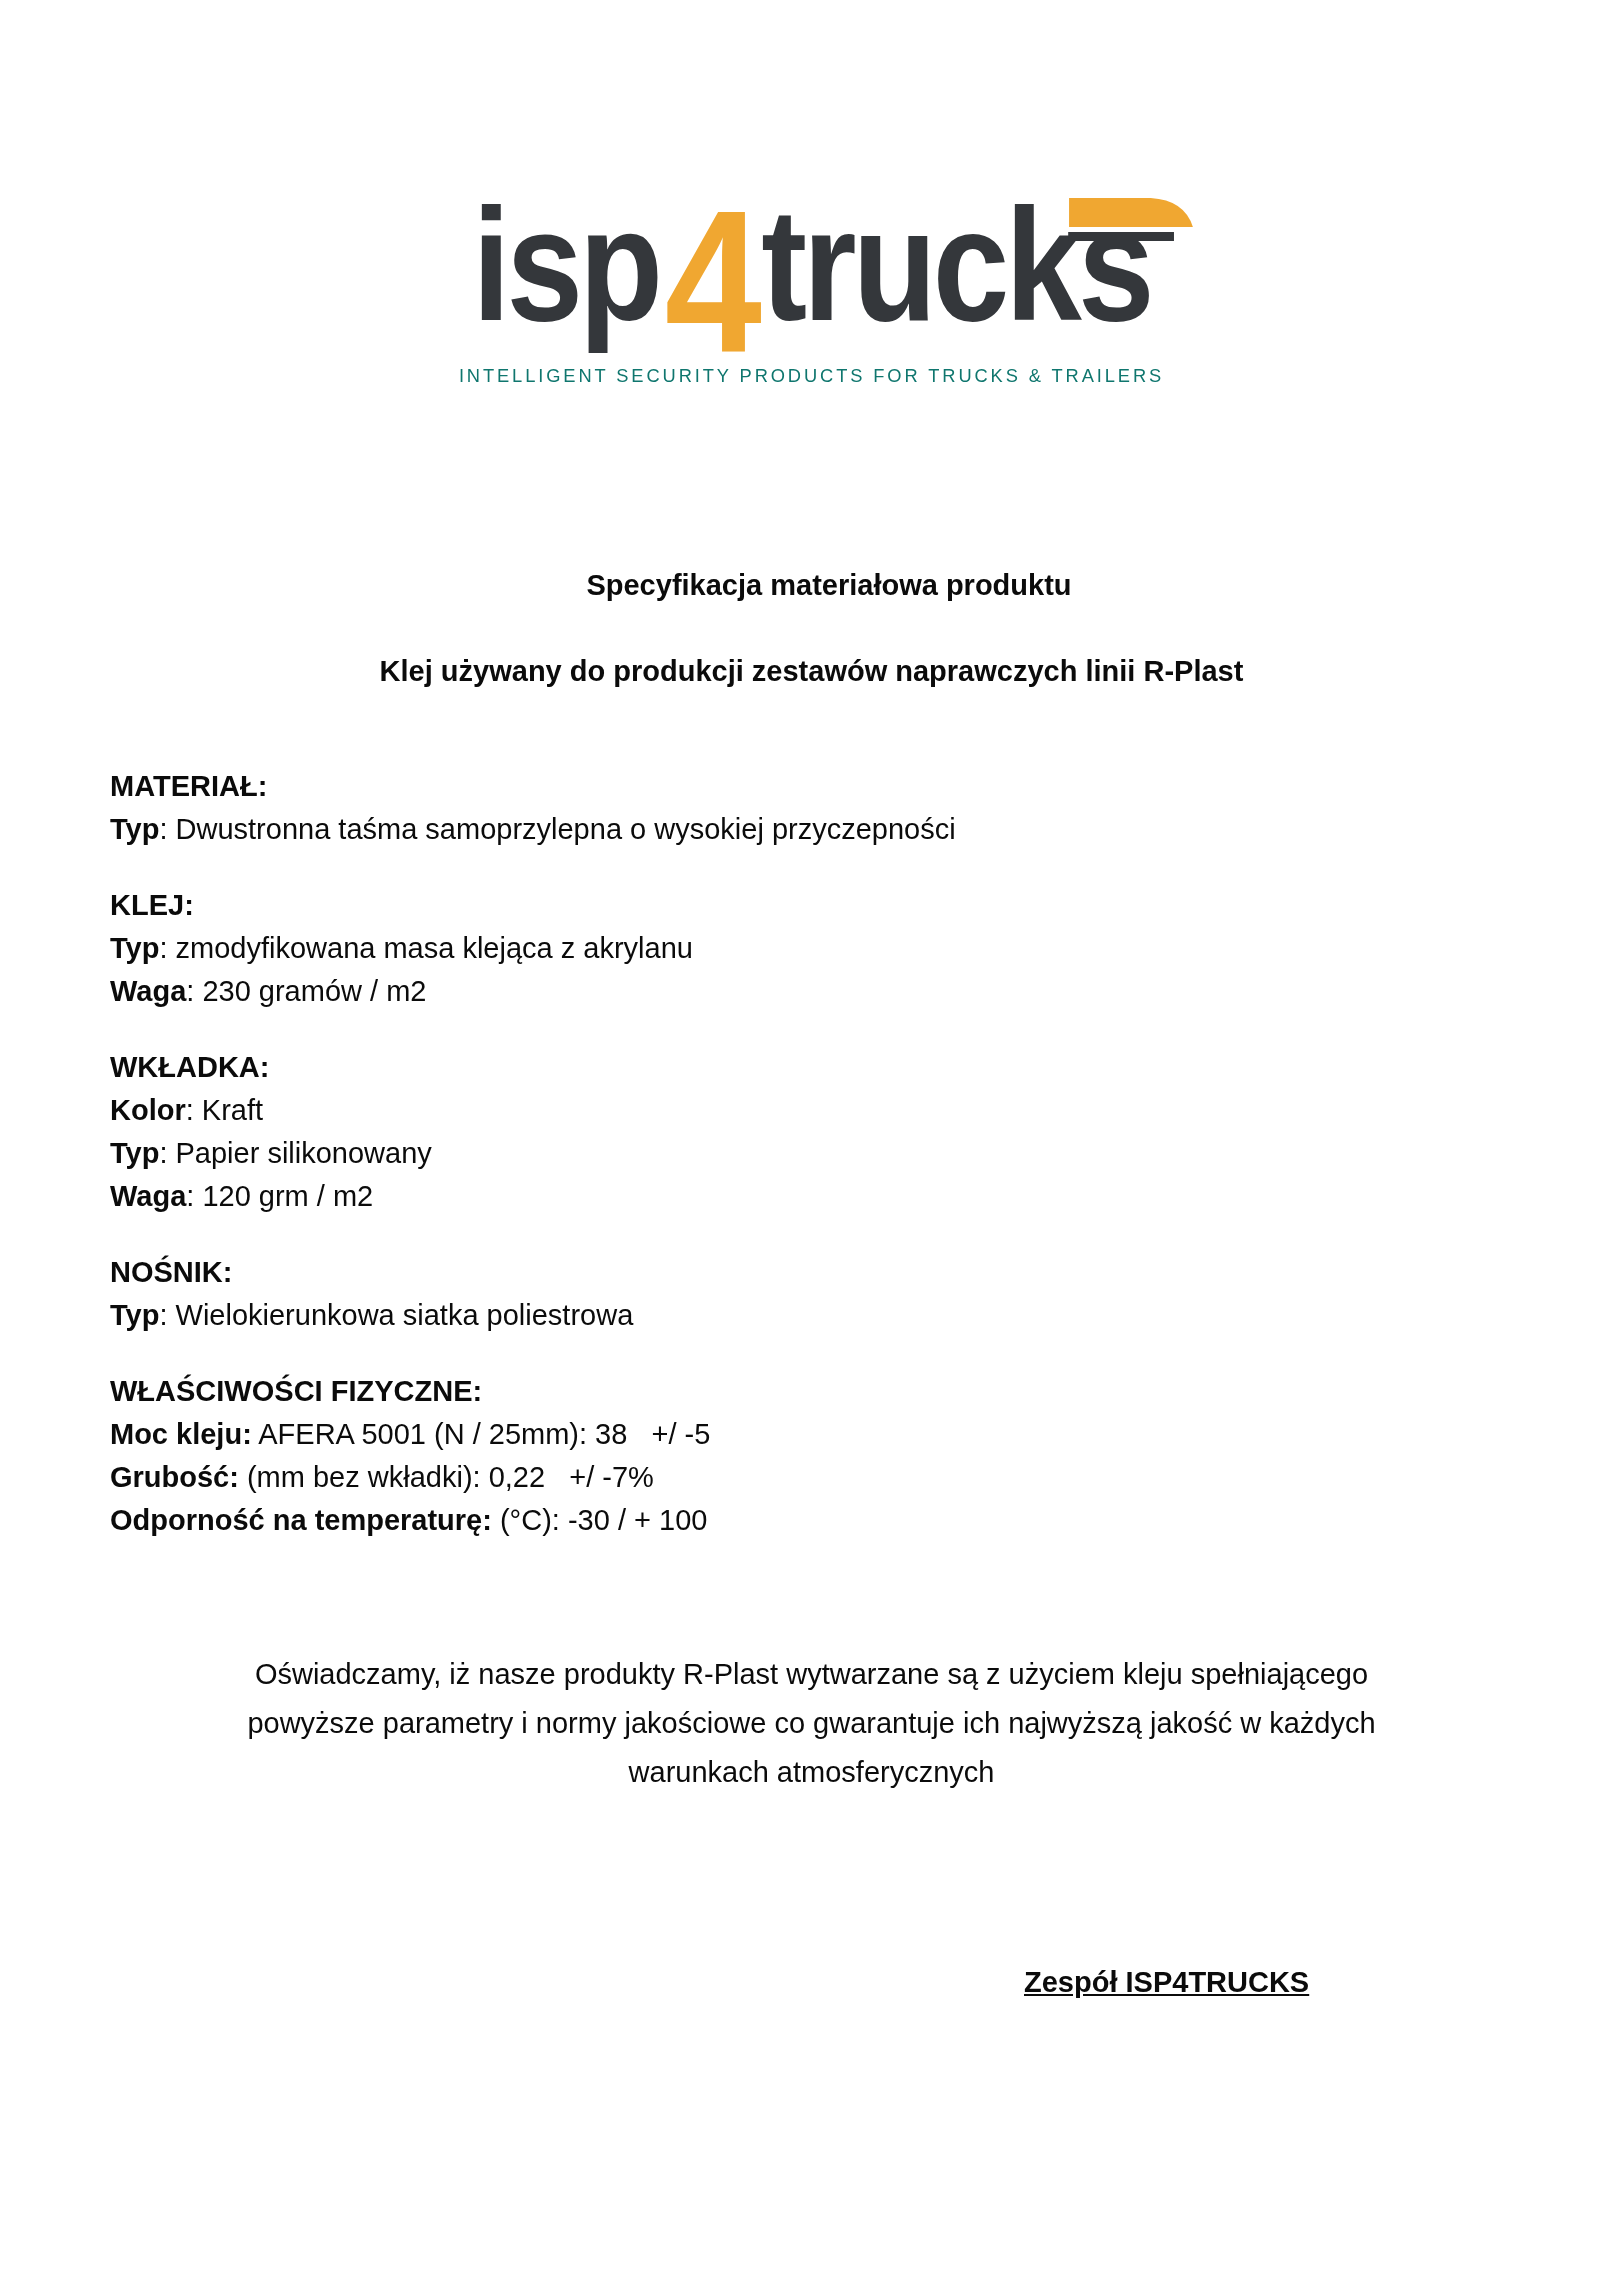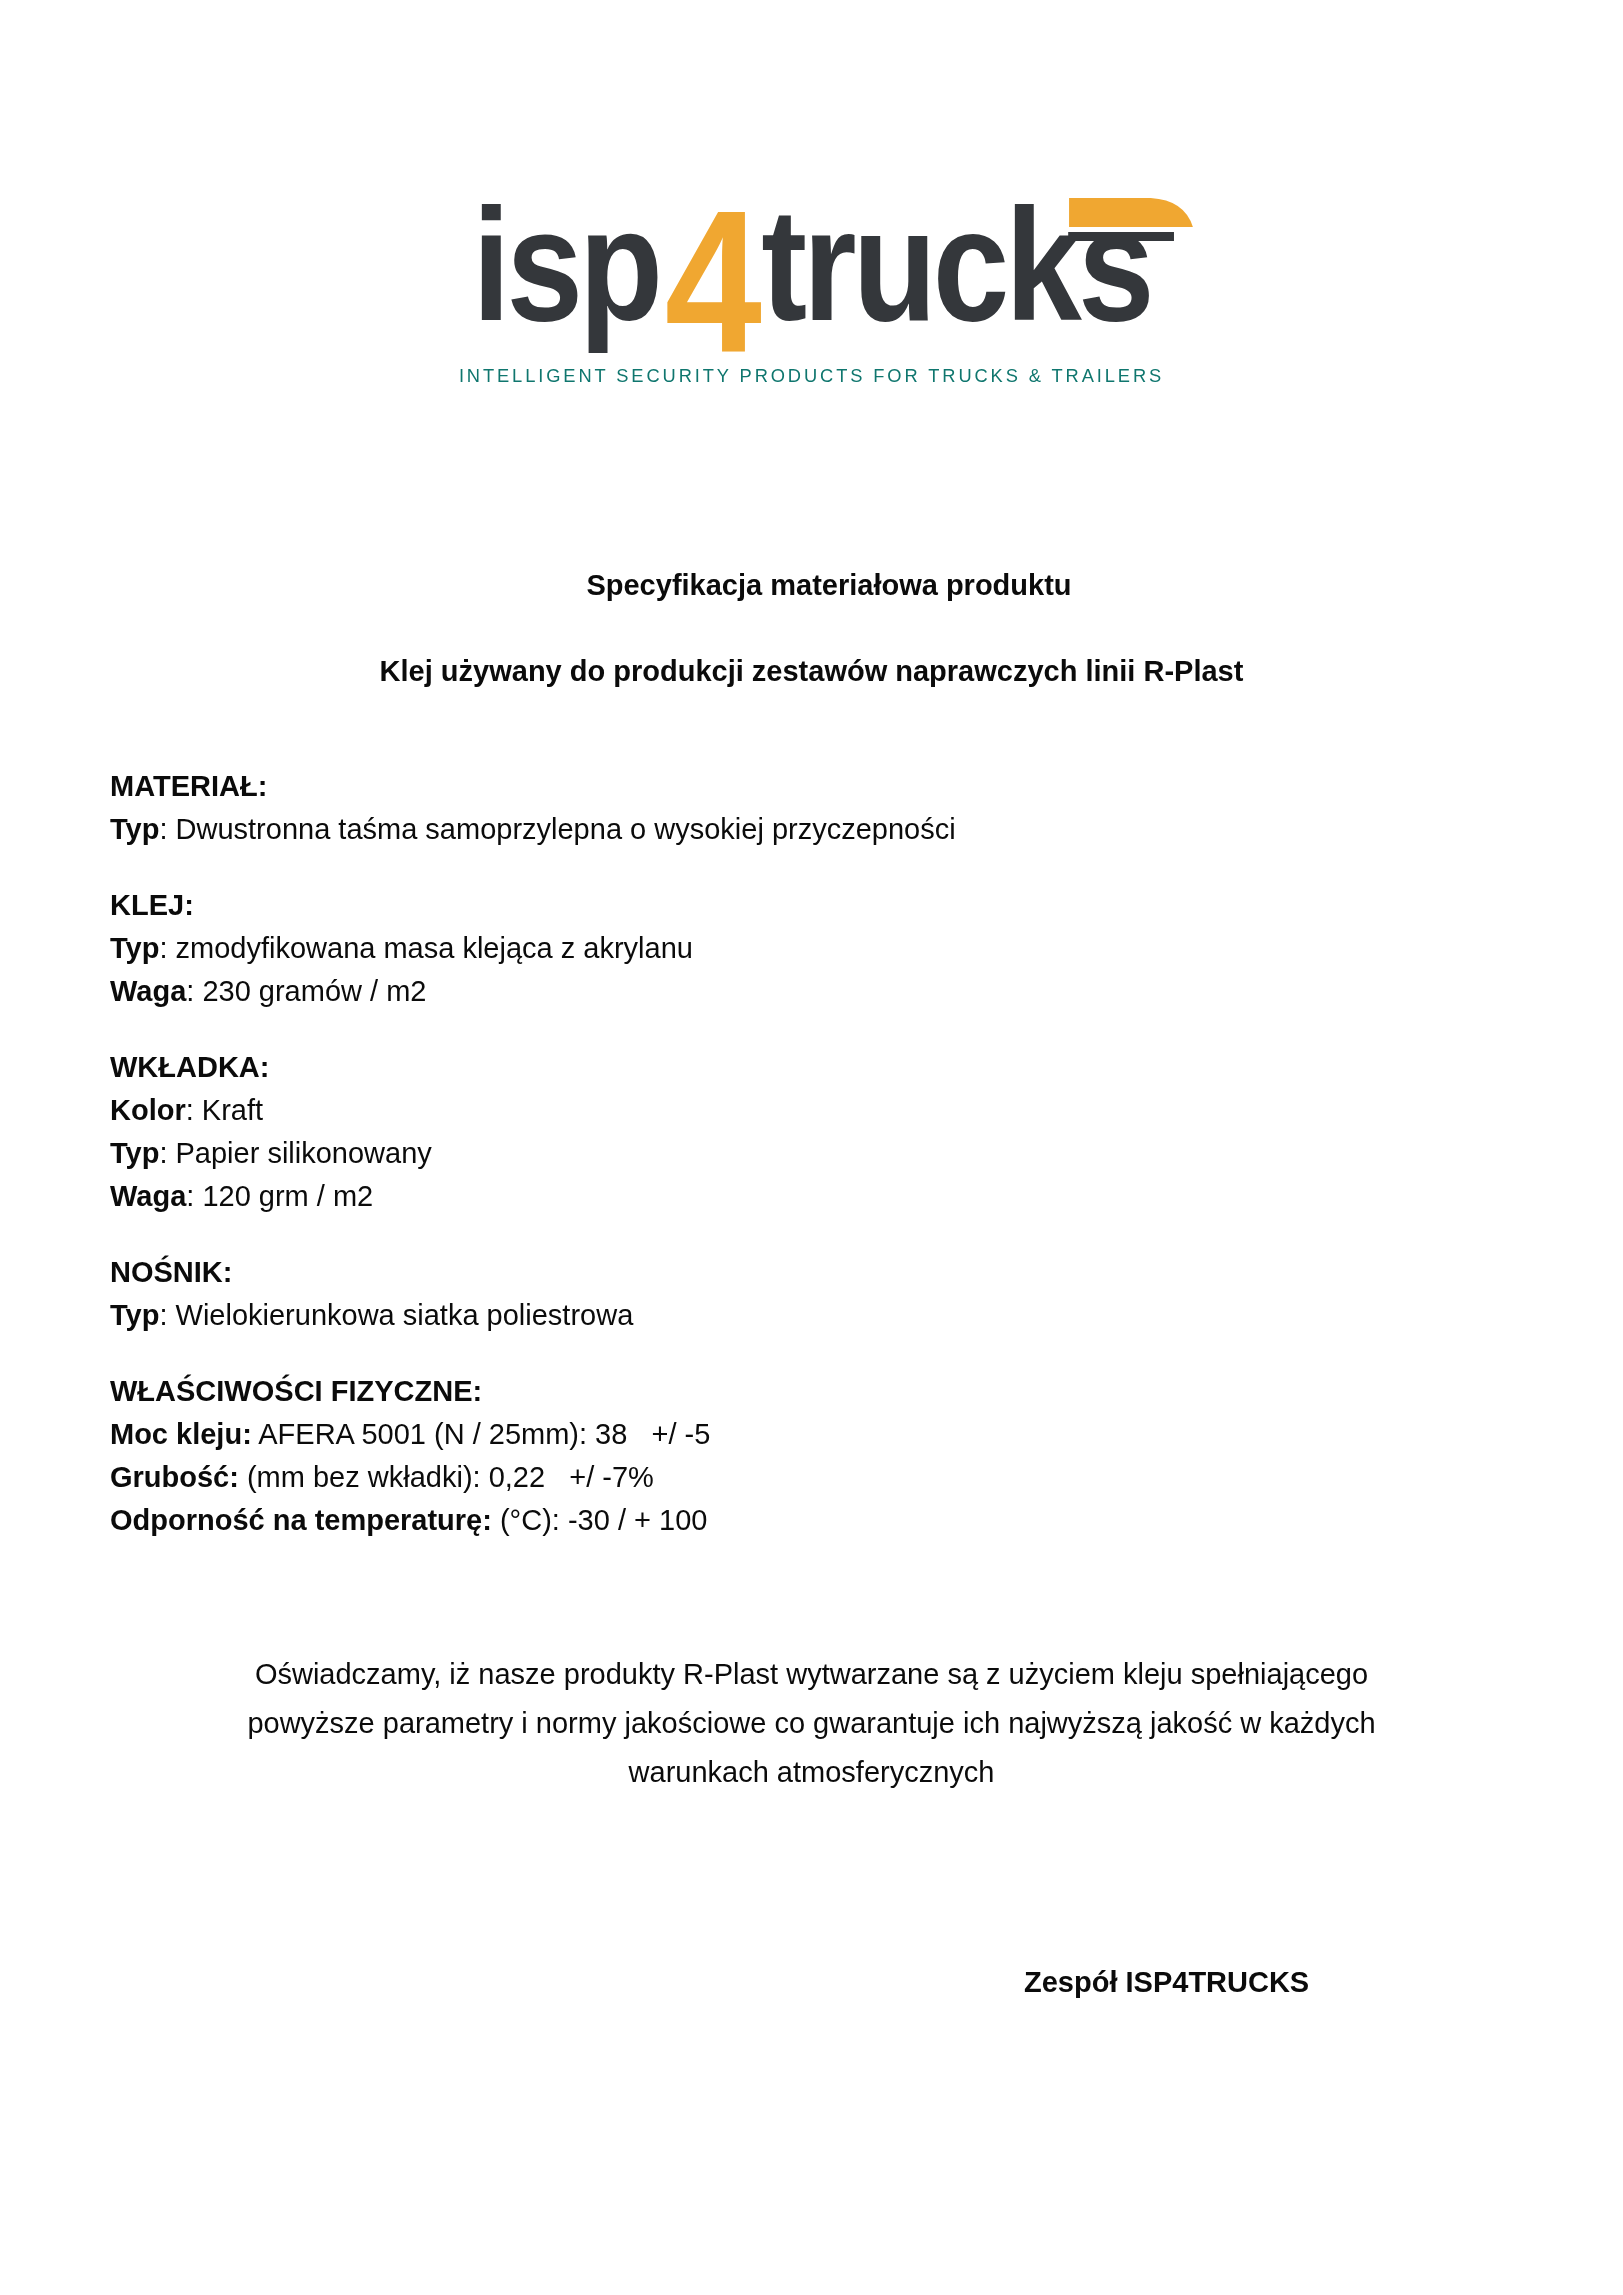--- a/index.html
+++ b/index.html
@@ -97,20 +97,21 @@
     line-height: 49px;
   }
 
   
   .signature {
     margin-top: 167px;
     padding-left: 1024px;
     font-size: 29px; font-weight: bold;
     line-height: 37px;
     white-space: nowrap;
+    text-decoration: underline;
   }
 </style>
 </head>
 <body>
 
 <div class="page">
 
   <div class="logo-block">
     <div class="logo-wordmark-outer">
       <div class="logo-wordmark">

